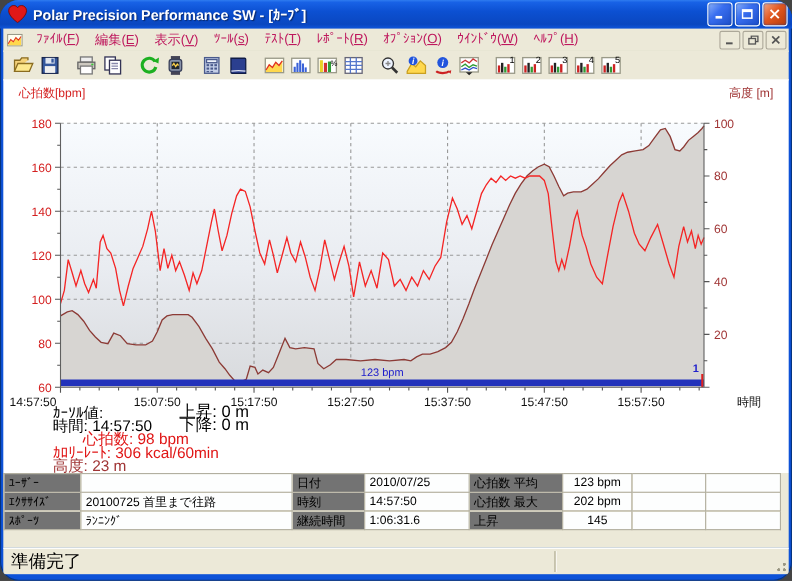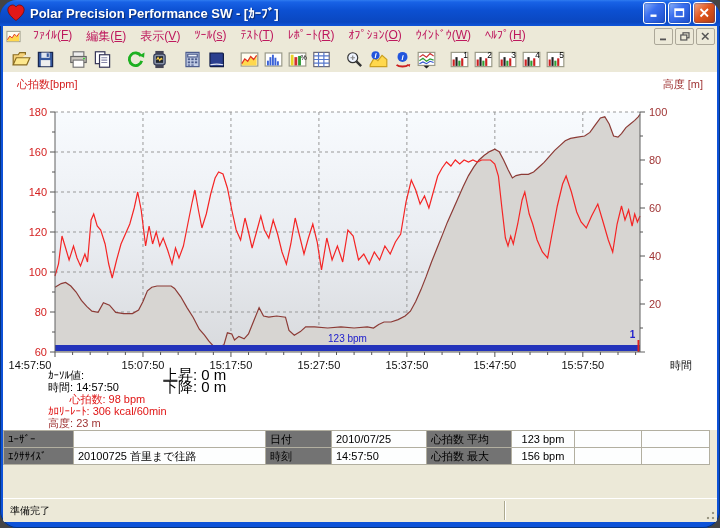--- a/index.html
+++ b/index.html
@@ -20,33 +20,33 @@
   .menu-item{padding:2px 7px;color:#be185d;white-space:nowrap;}
   .menu-item u{text-decoration:underline;}
   .mdi-controls{margin-left:auto;display:flex;align-items:center;padding-right:2px;}
   .mdibtn{width:17px;height:15px;margin-left:2px;background:#ece9d8;border:1px solid #aca899;border-radius:2px;display:flex;align-items:center;justify-content:center;}
   
   .toolbar{position:absolute;top:46px;left:3px;right:3px;height:26px;background:#ece9d8;display:flex;align-items:center;padding-left:6px;border-bottom:1px solid #d8d4c4;}
   .tbgroup{display:flex;align-items:center;margin-right:9px;}
   .tbtn{width:22px;height:22px;display:flex;align-items:center;justify-content:center;border:1px solid transparent;border-radius:2px;}
   
   .chartpanel{position:absolute;top:72px;left:3px;right:3px;height:358px;background:#ffffff;}
-  .cursorinfo{position:absolute;top:297px;left:45px;font-size:11px;line-height:12px;color:#000;}
+  .cursorinfo{position:absolute;top:297px;left:45px;font-size:14px;line-height:12px;color:#000;}
   .cursorinfo2{position:absolute;top:297px;left:160px;font-size:15px;line-height:12px;color:#000;}
   .ci-red{color:#e01515;text-align:center;}
   .ci-maroon{color:#a03535;}
   
   .infotable{position:absolute;top:430px;left:3px;right:3px;height:68px;background:#ece9d8;}
   table.grid{border-collapse:collapse;table-layout:fixed;width:706px;margin:0;}
   table.grid td{border:1px solid #b2afa0;height:16px;font-size:11px;padding:0 4px;white-space:nowrap;overflow:hidden;color:#000;}
   td.lbl{background:#737373;}
   td.val{background:#fdfefe;}
   td.ctr{text-align:center;}
   
-  .statusbar{position:absolute;top:498px;left:3px;right:3px;height:23px;background:#ece9d8;border-top:1px solid #fff;display:flex;align-items:center;font-size:10px;}
+  .statusbar{position:absolute;top:498px;left:3px;right:3px;height:23px;background:#ece9d8;border-top:1px solid #fff;display:flex;align-items:center;font-size:16px;}
   .sb-panel1{width:494px;height:19px;margin:1px 0 1px 1px;border-right:1px solid #aca98f;box-shadow:1px 0 0 #fff;display:flex;align-items:center;padding-left:6px;}
   .sb-panel2{flex:1;height:19px;}
   .sb-grip{width:14px;height:14px;align-self:flex-end;margin:0 1px 1px 0;
     background:
       radial-gradient(circle at 11px 11px,#9a9783 1.2px,transparent 1.6px),
       radial-gradient(circle at 11px 6px,#9a9783 1.2px,transparent 1.6px),
       radial-gradient(circle at 6px 11px,#9a9783 1.2px,transparent 1.6px);}
 </style>
 </head>
 <body>
@@ -462,21 +462,31 @@
         <td class="val ctr">123 bpm</td>
         <td class="val"></td>
             <td class="val"></td>
       </tr>
       <tr>
         <td class="lbl">ｴｸｻｻｲｽﾞ</td>
         <td class="val">20100725 首里まで往路</td>
         <td class="lbl">時刻</td>
         <td class="val">14:57:50</td>
         <td class="lbl">心拍数 最大</td>
-        <td class="val ctr">156 bpm</td>
+        <td class="val ctr">202 bpm</td>
+        <td class="val"></td>
+            <td class="val"></td>
+      </tr>
+      <tr>
+        <td class="lbl">ｽﾎﾟｰﾂ</td>
+        <td class="val">ﾗﾝﾆﾝｸﾞ</td>
+        <td class="lbl">継続時間</td>
+        <td class="val">1:06:31.6</td>
+        <td class="lbl">上昇</td>
+        <td class="val ctr">145</td>
         <td class="val"></td>
             <td class="val"></td>
       </tr>
     </tbody>
       </table>
   </div>
 
   <div class="statusbar">
     <div class="sb-panel1">準備完了</div>
     <div class="sb-panel2"></div>

